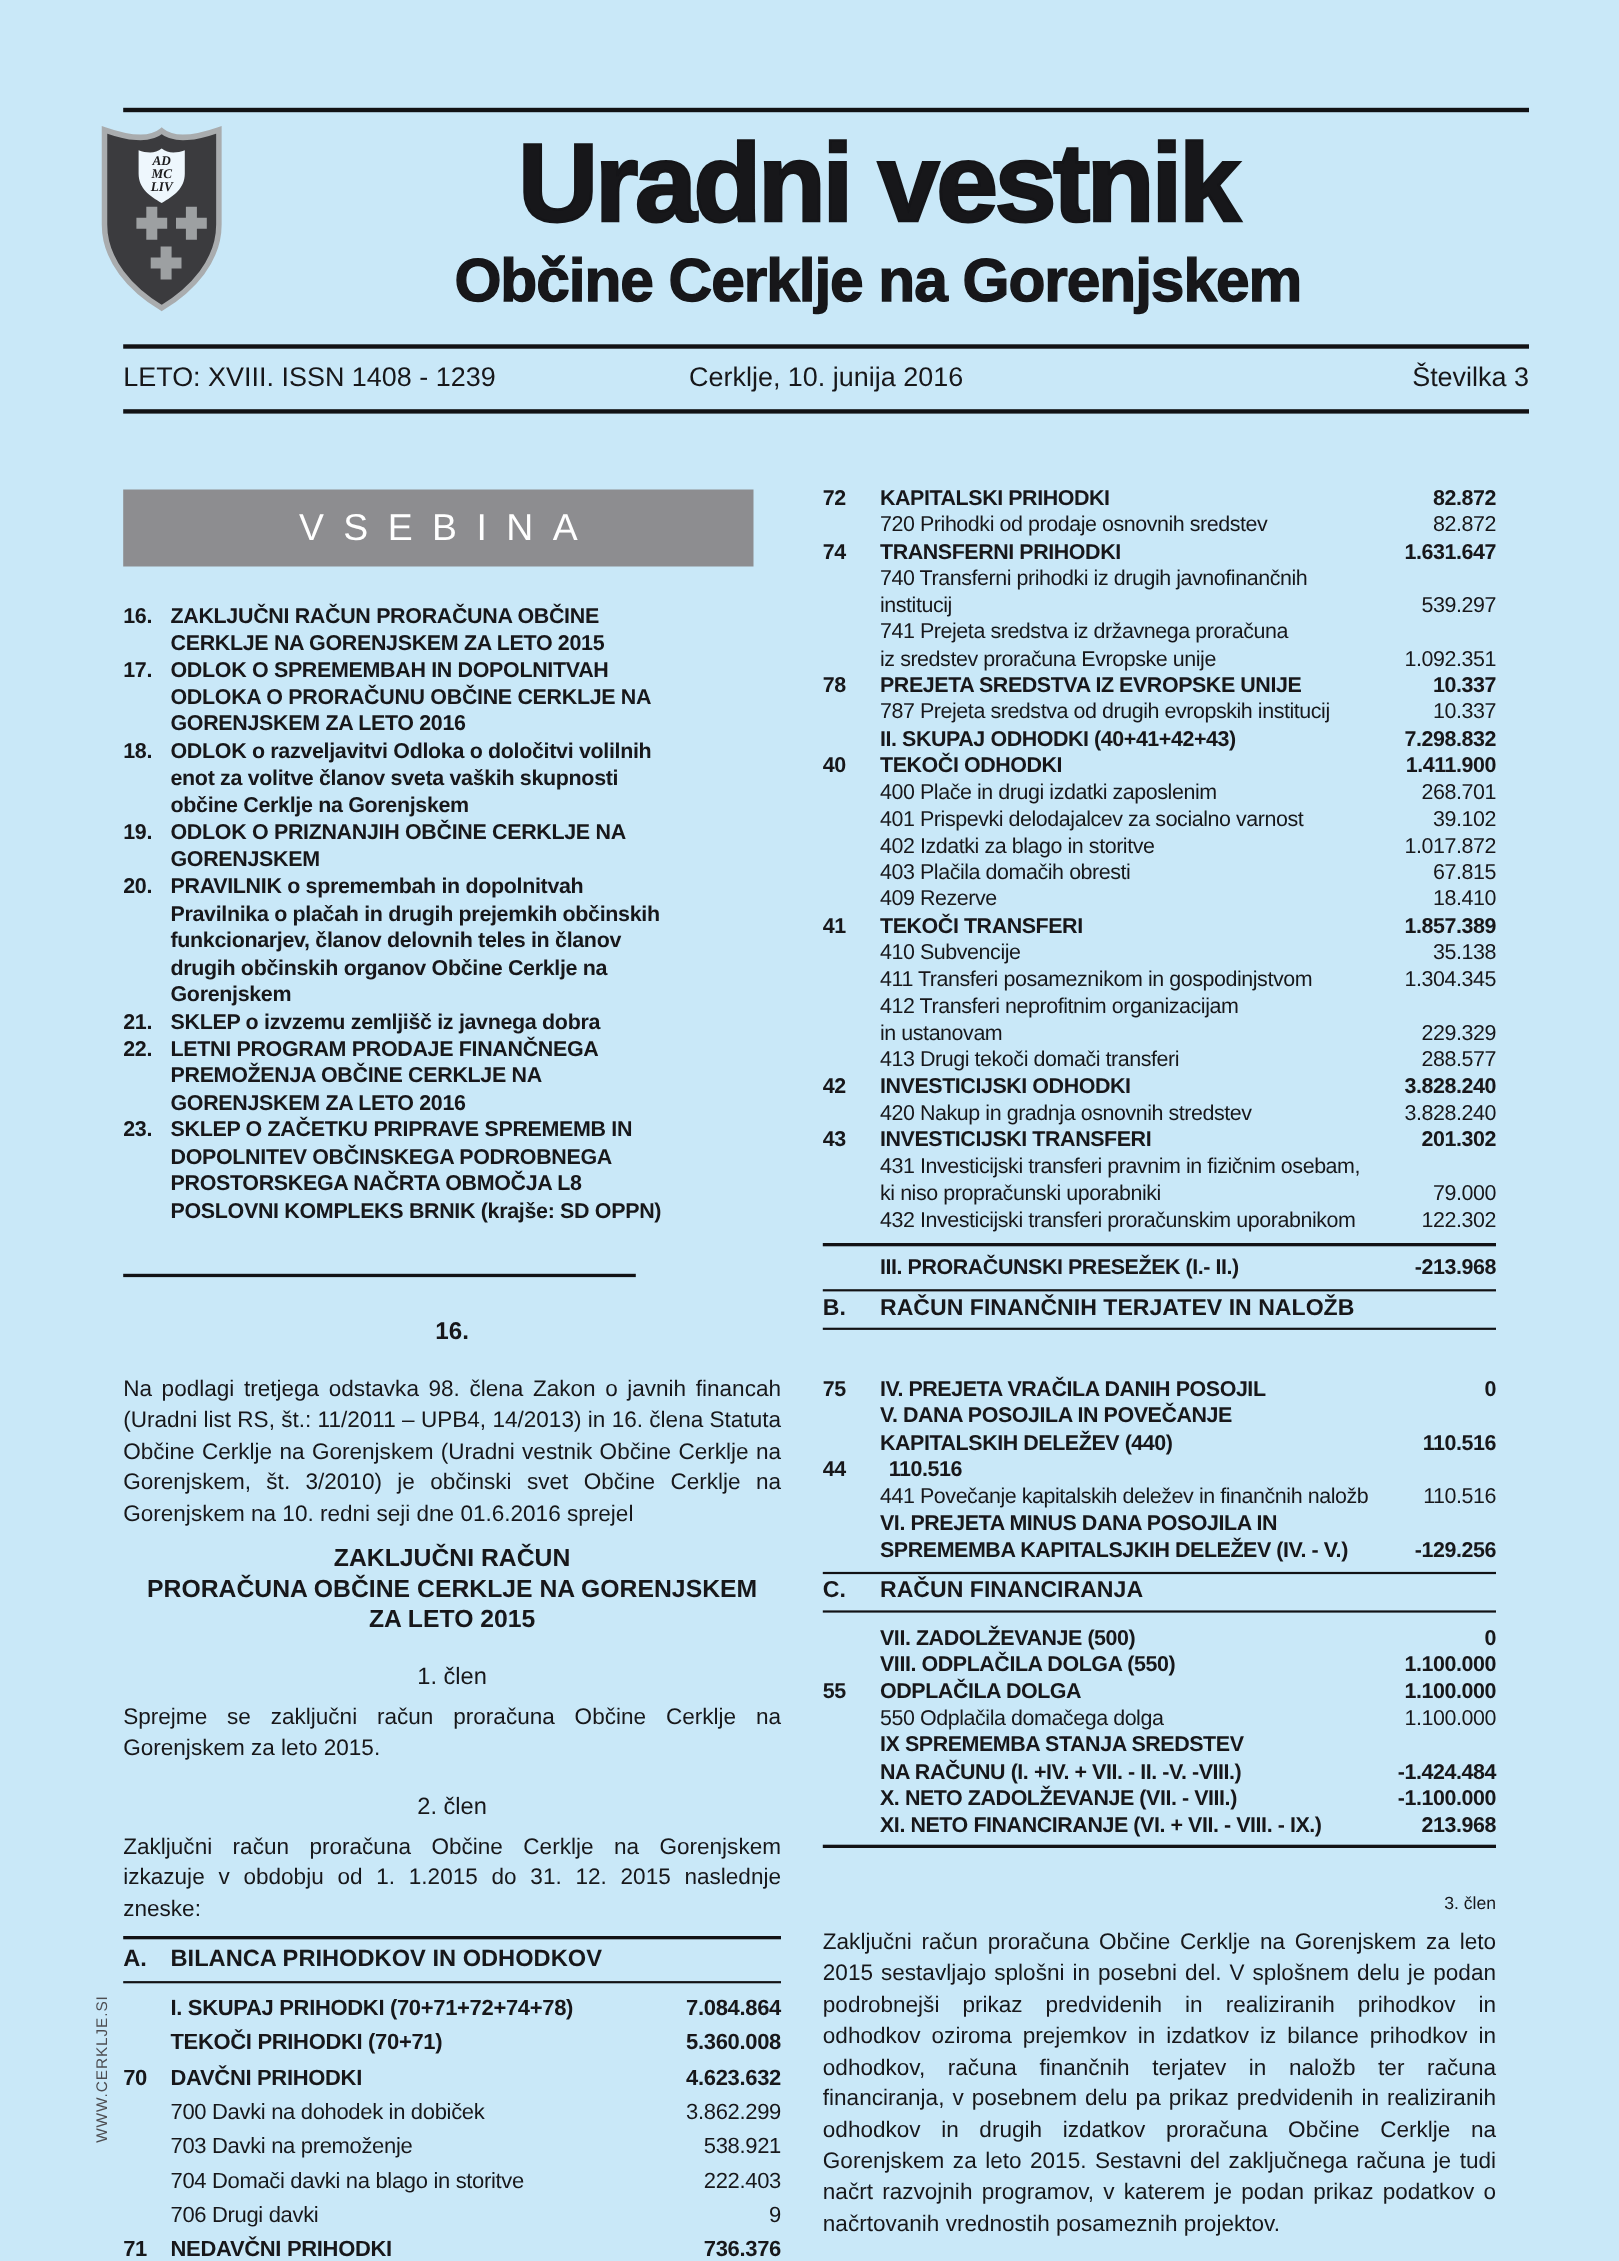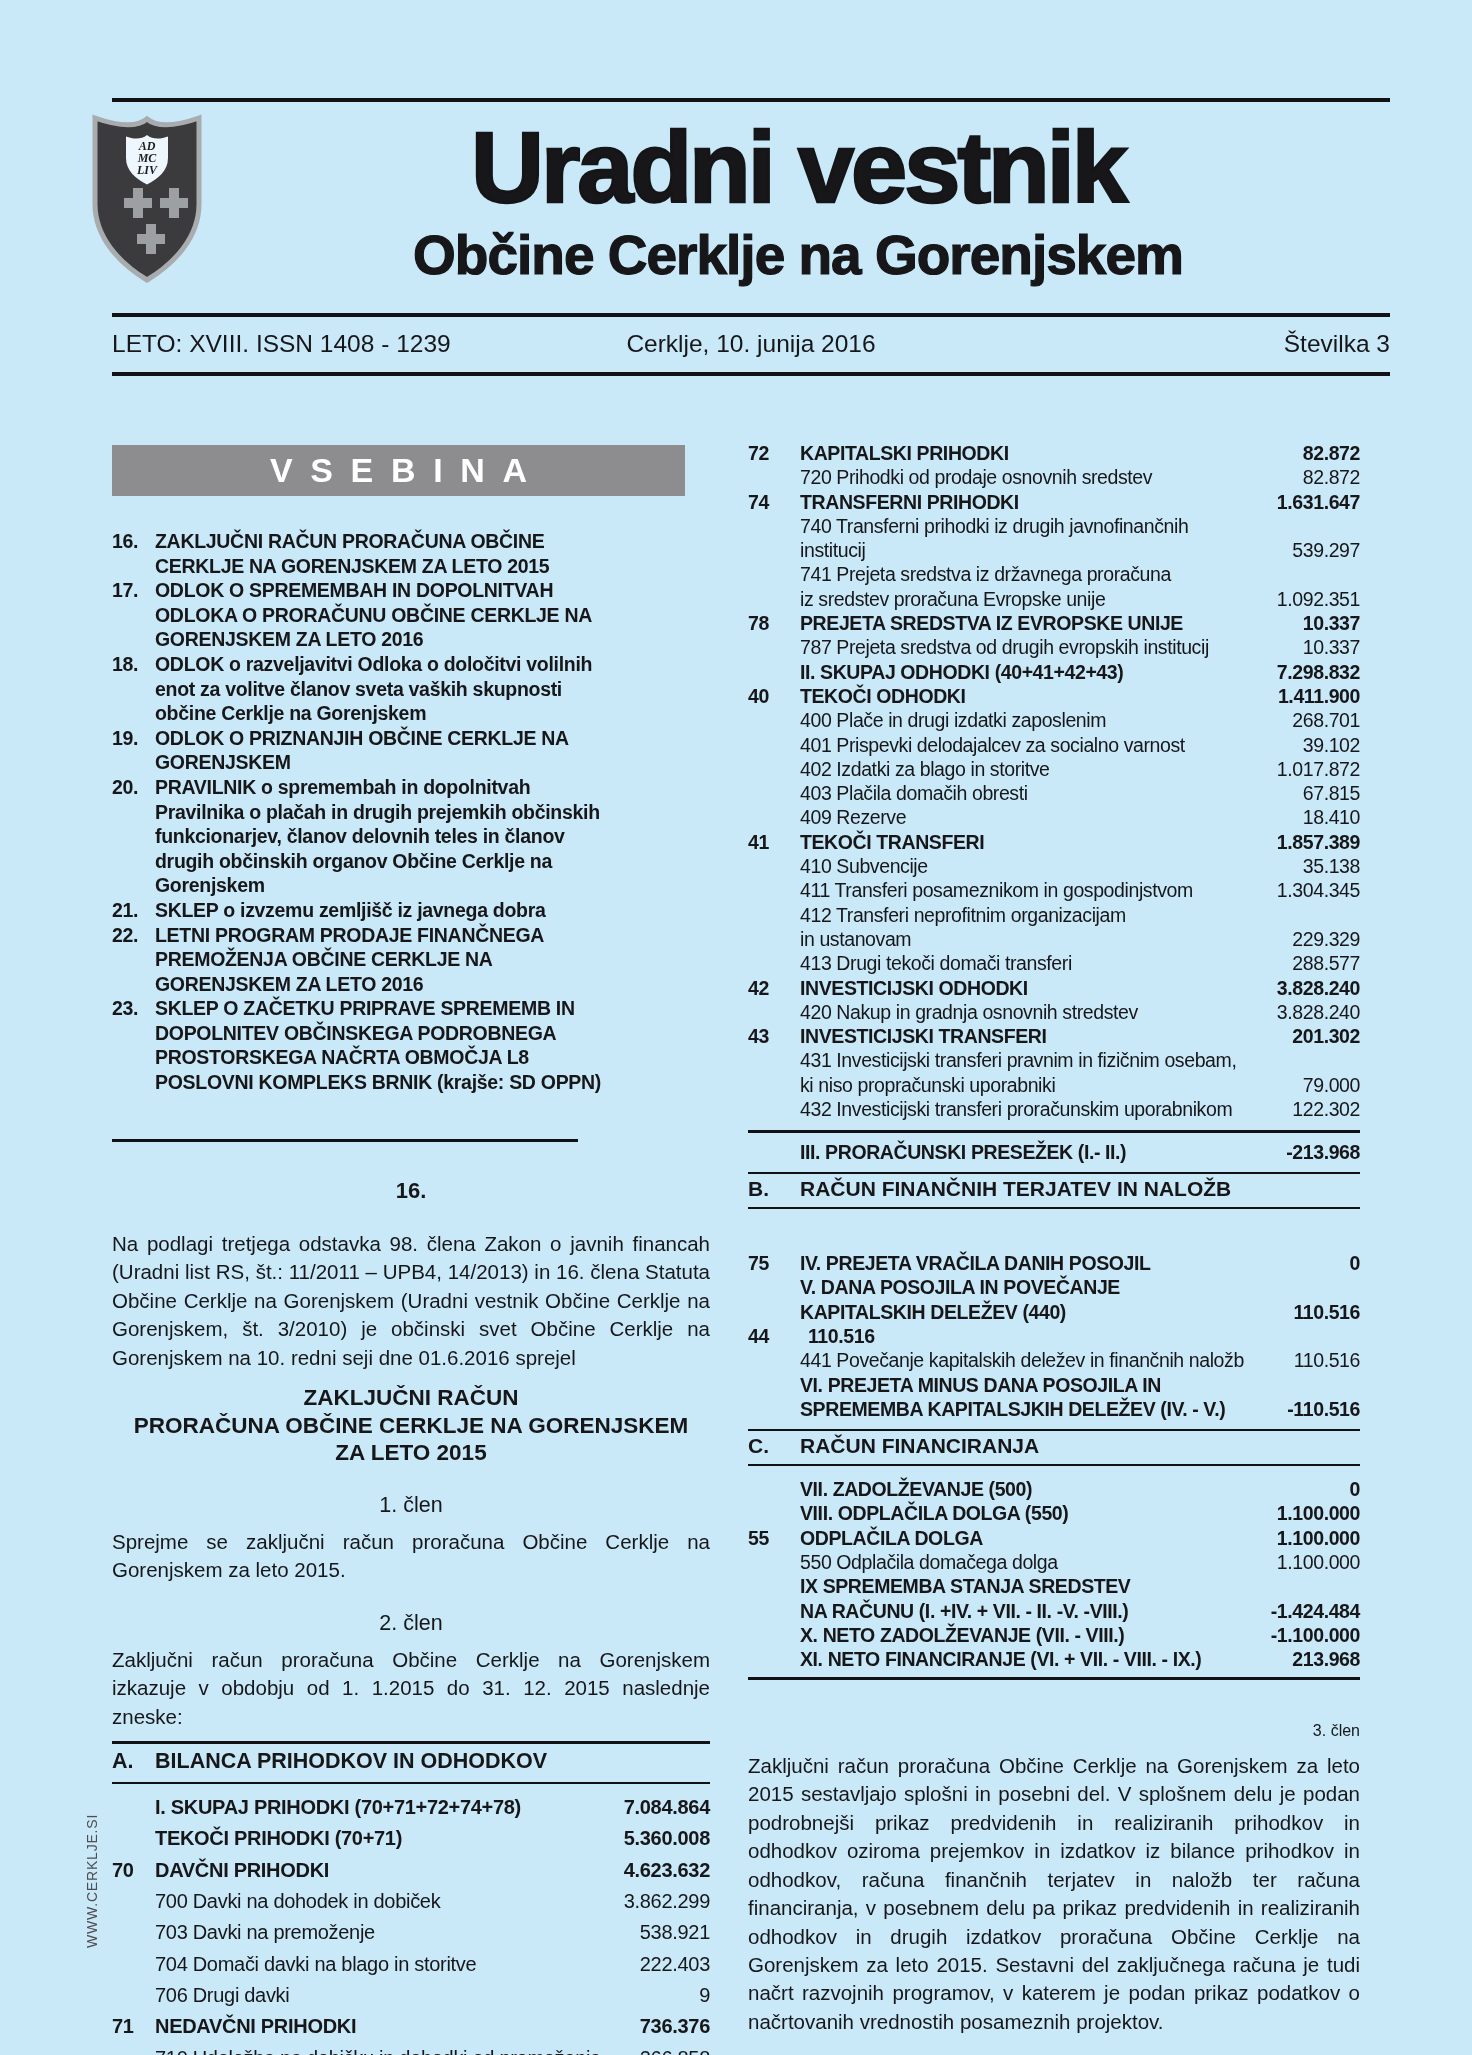--- a/index.html
+++ b/index.html
@@ -22,21 +22,21 @@
   .info-bar{position:absolute;left:112px;top:330px;width:1278px;font-size:24.5px;display:flex;align-items:baseline}
   .info-bar .l{flex:1;text-align:left}
   .info-bar .c{flex:1.2;text-align:center}
   .info-bar .r{flex:1;text-align:right}
 
   .side-label{position:absolute;left:84px;top:1948px;transform:rotate(-90deg);transform-origin:0 0;
               font-size:14px;letter-spacing:.8px;color:#4e4e52;white-space:nowrap}
 
   
   .col-left{position:absolute;left:112px;top:445px;width:598px}
-  .vsebina{width:573px;height:51px;background:#8d8d90;color:#ffffff;font-weight:bold;font-size:34px;
+  .vsebina{width:573px;height:70px;background:#8d8d90;color:#ffffff;font-weight:normal;font-size:34px;
            letter-spacing:.52em;padding-left:.52em;display:flex;align-items:center;justify-content:center}
   .toc{margin-top:33px;width:496px}
   .toc-item{display:flex;font-weight:bold;font-size:19.5px;line-height:24.6px;letter-spacing:-.3px}
   .toc-num{flex:0 0 43px}
   .toc-text{flex:1}
   .toc-sep{margin-top:44px;width:466px;height:3px;background:#121215}
   .art-num{margin-top:36px;text-align:center;font-weight:bold;font-size:22px}
   .body-text{margin-top:26px;font-size:20.5px;line-height:28.5px;text-align:justify}
   .art-title{margin-top:12px;text-align:center;font-weight:bold;font-size:22.5px;line-height:27.5px}
   .clen-head{margin-top:26px;text-align:center;font-size:21.5px}
@@ -423,21 +423,21 @@
 
         <div class="brow">
           <span class="bcode"></span>
           <span class="blbl"><span class="l1">441 Povečanje kapitalskih deležev in finančnih naložb</span></span>
           <span class="bval">110.516</span>
         </div>
 
         <div class="brow b">
           <span class="bcode"></span>
           <span class="blbl"><span class="l1">VI. PREJETA MINUS DANA POSOJILA IN</span><span class="l2">SPREMEMBA KAPITALSJKIH DELEŽEV (IV. - V.)</span></span>
-          <span class="bval">-110.516</span>
+          <span class="bval">-129.256</span>
         </div>
       </div>
 
     <div class="sec-head">
       <span class="sec-letter">C.</span>
       <span>RAČUN FINANCIRANJA</span>
     </div>
 
     <div class="btable rows-c">
 

